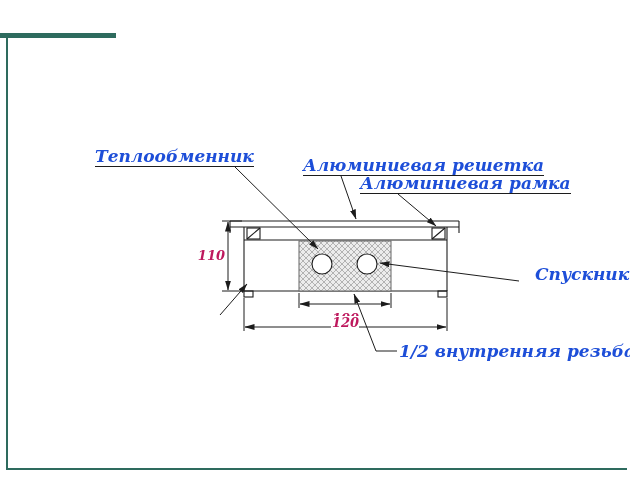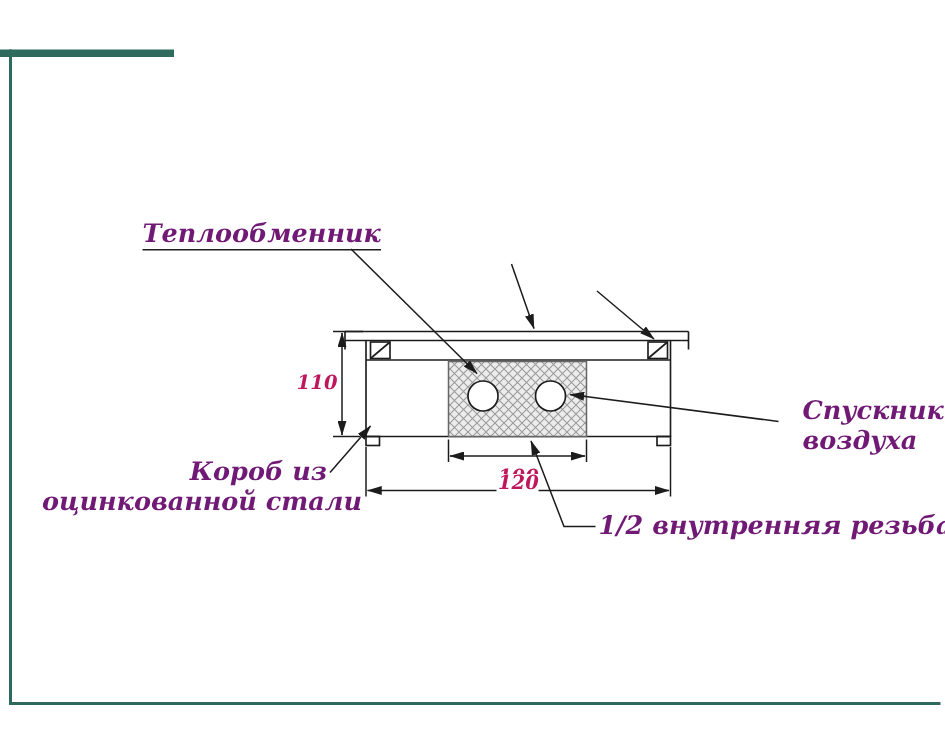--- a/index.html
+++ b/index.html
@@ -3,21 +3,21 @@
 <meta charset="utf-8">
 <style>
   html,body{margin:0;padding:0;background:#ffffff;}
   .canvas{
     position:relative;width:630px;height:504px;background:#ffffff;overflow:hidden;
     font-family:"DejaVu Serif","Liberation Serif",serif;color:#111;
   }
   .accent{position:absolute;background:#2e6b5e;}
   .lbl{
     position:absolute;font-size:17px;font-weight:bold;font-style:italic;
-    white-space:nowrap;line-height:19px;color:#701a75;
+    white-space:nowrap;line-height:19px;color:#1d4ed8;
   }
   .underl{border-bottom:1.5px solid #1c1c1c;padding-bottom:0px;}
   .right{text-align:right;white-space:nowrap;}
   .lbl .sub{line-height:20px;}
   .dim{
     position:absolute;font-size:13px;font-style:italic;font-weight:bold;
     line-height:14px;color:#be185d;white-space:nowrap;
   }
   .dimc{width:26px;text-align:center;background:#ffffff;padding:0 1px;}
   svg{position:absolute;left:0;top:0;}
@@ -82,31 +82,28 @@
       <line x1="341" y1="176" x2="356" y2="219" marker-end="url(#arr)"></line>
       <line x1="398" y1="194" x2="436" y2="226" marker-end="url(#arr)"></line>
       <line x1="519" y1="281" x2="380" y2="263" marker-end="url(#arr)"></line>
       <line x1="220" y1="315" x2="247" y2="284" marker-end="url(#arr)"></line>
       <polyline points="397,351 376,351 354,294" marker-end="url(#arr)"></polyline>
     </g>
   </svg>
 
   <div class="lbl underl" style="left:95px;top:147px">Теплообменник</div>
 
+  <div class="lbl underl" style="left:303px;top:156px">Алюминиевая решетка</div>
 
+  <div class="lbl underl" style="left:360px;top:174px">Алюминиевая рамка</div>
 
   <div class="lbl" style="left:535px;top:264px">
     <div class="sub">Спускник</div>
-    <div class="sub">воздуха</div>
   </div>
 
-  <div class="lbl right" style="left:28px;top:305px;width:190px">
-    <div class="sub">Короб из</div>
-    <div class="sub">оцинкованной стали</div>
-  </div>
 
   <div class="lbl" style="left:399px;top:342px">1/2 внутренняя резьба</div>
 
   <div class="dim" style="left:196px;top:249px;width:29px;text-align:right">110</div>
 
   <div class="dim dimc" style="left:331px;top:312px">100</div>
 
   <div class="dim dimc" style="left:331px;top:316px">120</div>
 
 </div>

